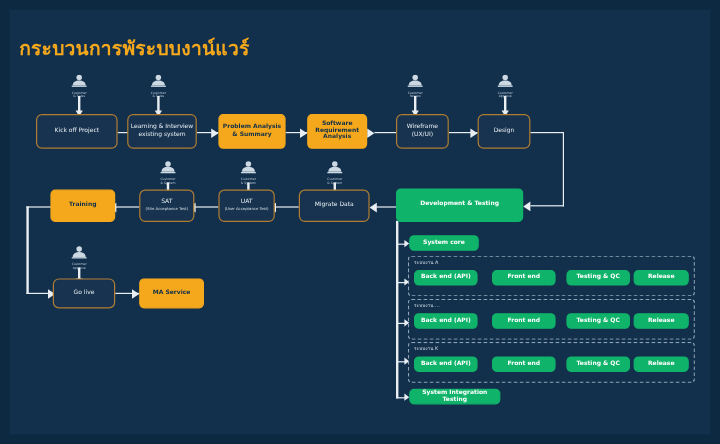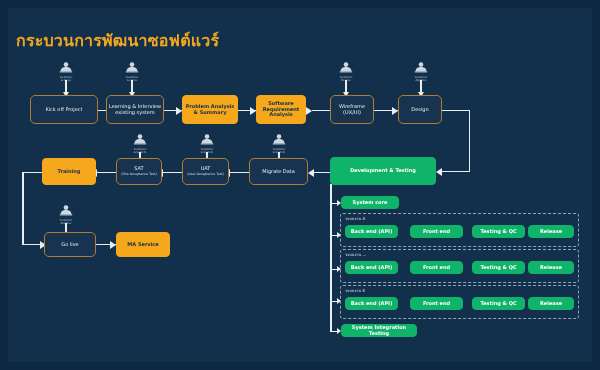--- a/index.html
+++ b/index.html
@@ -50,21 +50,21 @@
   .grp{position:absolute;box-sizing:border-box;border:1px dashed #8fa4b6;
        border-radius:3px;background:transparent;}
   .grp-label{position:absolute;color:#d6e0e9;font-size:4px;white-space:nowrap;}
 </style>
 </head>
 <body>
 
 <div id="canvas">
   <div id="panel"></div>
 
-  <div class="title">กระบวนการพัฒนาซอฟต์แวร์</div>
+  <div class="title">กระบวนการพัระบบงาน์แวร์</div>
 
   <div class="actor" style="left:49px;top:62px;">
     <svg width="14" height="13" viewBox="0 0 14 13">
       <circle cx="7" cy="2.6" r="2.3" fill="#ccd8e2"></circle>
       <path d="M1.6 9.2 C1.6 6.2 4 5 7 5 C10 5 12.4 6.2 12.4 9.2 Z" fill="#ccd8e2"></path>
       <rect x="0.8" y="9.3" width="12.4" height="1.1" fill="#ccd8e2"></rect>
     </svg>
     <div class="alabel">
       <div>Customer</div>
       <div>&amp; Sales</div>

